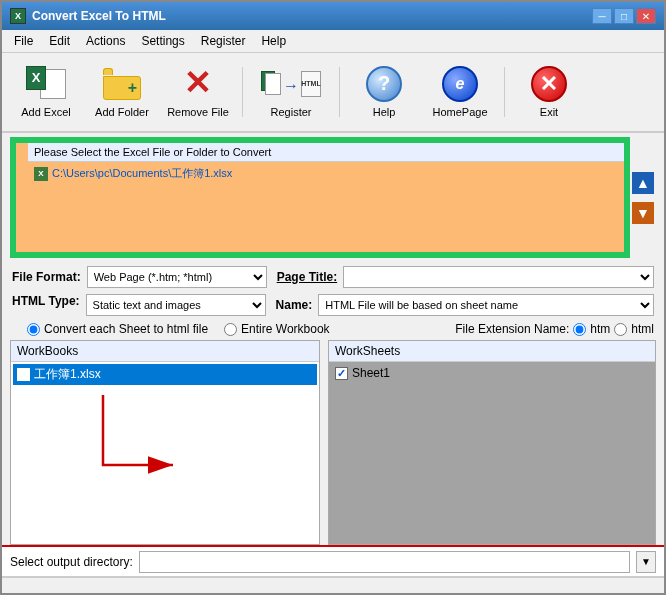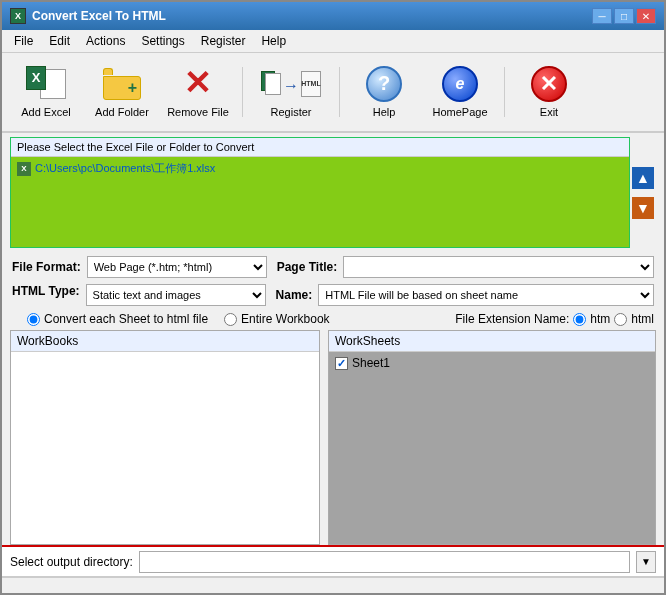--- a/index.html
+++ b/index.html
@@ -17,21 +17,21 @@
     
     .menu-bar { background: #f0f0f0; border-bottom: 1px solid #ccc; padding: 2px 4px; display: flex; gap: 0; flex-shrink: 0; }
     .menu-item { padding: 2px 8px; cursor: pointer; font-size: 12px; }
     
     .toolbar { background: #f0f0f0; border-bottom: 2px solid #ccc; padding: 4px 8px; display: flex; align-items: center; gap: 4px; flex-shrink: 0; height: 80px; }
     .toolbar-btn { display: flex; flex-direction: column; align-items: center; justify-content: center; width: 72px; height: 68px; border: 1px solid transparent; cursor: pointer; padding: 4px; gap: 3px; }
     .toolbar-separator { width: 1px; height: 50px; background: #ccc; margin: 0 4px; }
     .btn-icon { width: 40px; height: 38px; display: flex; align-items: center; justify-content: center; }
     .btn-label { font-size: 11px; text-align: center; line-height: 1.2; }
     
-    .file-list-area { margin: 4px 8px; background: #84cc16; border: 1px solid #22c55e; flex-shrink: 0; }
+    .file-list-area { margin: 4px 8px; background: #fdba74; border: 6px solid #22c55e; flex-shrink: 0; padding-left: 12px; }
     .file-list-header { background: #e8f0ff; padding: 3px 6px; font-size: 11px; border-bottom: 1px solid #ccc; }
     .file-list-content { height: 90px; padding: 2px; overflow-y: auto; position: relative; }
     .file-item { display: flex; align-items: center; gap: 4px; padding: 2px 4px; font-size: 11px; color: #0055cc; }
     .file-icon-small { width: 14px; height: 14px; background: #3d7a3d; color: white; font-size: 8px; display: flex; align-items: center; justify-content: center; font-weight: bold; flex-shrink: 0; }
     .scroll-side { width: 26px; display: flex; flex-direction: column; justify-content: center; align-items: center; gap: 8px; padding: 4px; }
     .scroll-btn-up { width: 22px; height: 22px; background: #1a5fb4; display: flex; align-items: center; justify-content: center; cursor: pointer; }
     .scroll-btn-down { width: 22px; height: 22px; background: #c55a11; display: flex; align-items: center; justify-content: center; cursor: pointer; }
     .scroll-arrow { color: white; font-size: 14px; line-height: 1; }
     .option-select { height: 22px; font-size: 11px; padding: 1px 2px; border: 1px solid #aaa; background: white; }
     .option-select-wide { width: 180px; }
@@ -176,21 +176,21 @@
   <div class="options-section">
 
     <div style="display:flex; align-items:center; padding: 4px 10px; gap:10px;">
       <div style="display:flex; align-items:center; gap:6px;">
         <span style="font-size:12px; font-weight:bold;">File Format:</span>
         <select class="option-select option-select-wide">
           <option>Web Page (*.htm; *html)</option>
         </select>
       </div>
       <div style="display:flex; align-items:center; gap:6px; flex:1;">
-        <span style="font-size:12px; font-weight:bold;">Page Title:</span>
+        <span style="font-size:12px; font-weight:bold;text-decoration:underline;">Page Title:</span>
         <select class="option-select" style="flex:1;">
           <option></option>
         </select>
       </div>
     </div>
 
     <div style="display:flex; align-items:center; padding: 2px 10px; gap:10px;">
       <div style="display:flex; align-items:flex-start; gap:6px;">
         <span style="font-size:12px; font-weight:bold;">HTML Type:</span>
         <select class="option-select option-select-wide">
@@ -227,20 +227,39 @@
           <label style="font-size:12px;">html</label>
         </div>
       </div>
     </div>
   </div>
 
   <div class="panels-row" style="padding: 0 8px; flex:1; min-height:0;">
 
     <div class="workbooks-panel">
       <div class="panel-header">WorkBooks</div>
+      <div class="panel-content">
+        <div class="panel-item selected">
+          <div class="checkbox-blue" style="border-color:#ffffff;">
+            <span style="color:white; font-size:10px; font-weight:bold;">✓</span>
+          </div>
+          <span>工作簿1.xlsx</span>
+        </div>
+
+        <div style="position:relative; height:120px;">
+          <svg width="200" height="120" style="position:absolute; left:30px; top:0;">
+            <defs>
+              <marker id="arrowhead" markerWidth="10" markerHeight="7" refX="10" refY="3.5" orient="auto">
+                <polygon points="0 0, 10 3.5, 0 7" fill="#cc0000"></polygon>
+              </marker>
+            </defs>
+            <path d="M 60 10 L 60 80 L 130 80" stroke="#cc0000" stroke-width="2.5" fill="none" marker-end="url(#arrowhead)"></path>
+          </svg>
+        </div>
+      </div>
     </div>
 
     <div class="worksheets-panel">
       <div class="panel-header">WorkSheets</div>
       <div class="panel-content">
         <div class="panel-item">
           <div class="checkbox-blue">
             <span class="check-mark">✓</span>
           </div>
           <span>Sheet1</span>

